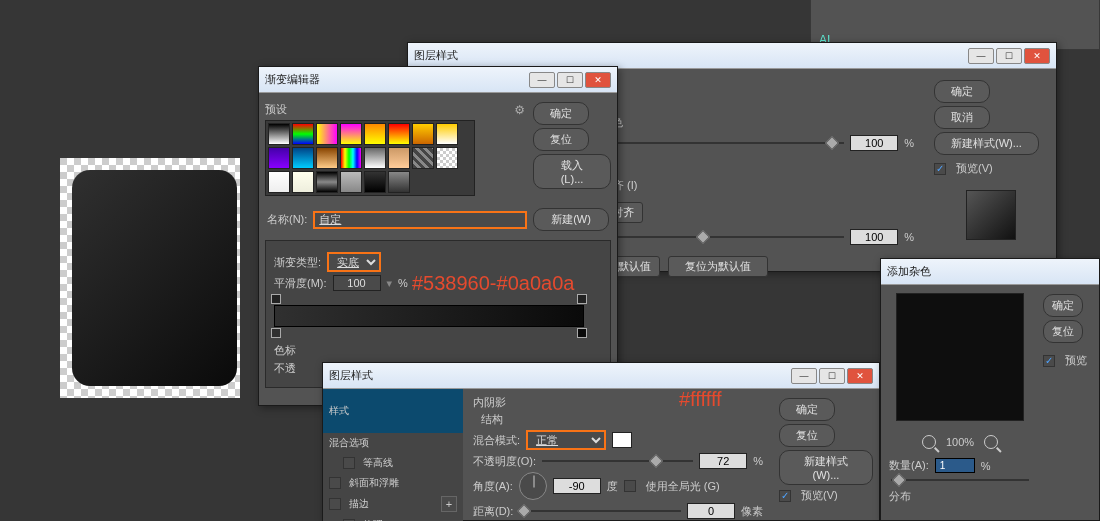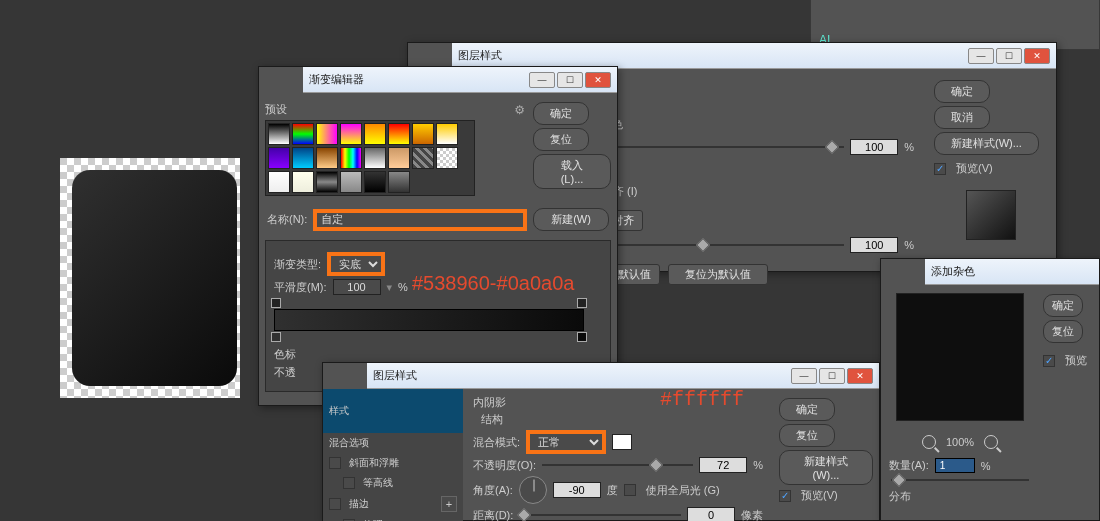--- a/index.html
+++ b/index.html
@@ -3,30 +3,30 @@
 <meta charset="utf-8">
 <style>
 *{margin:0;padding:0;box-sizing:border-box;}
 body{width:1100px;height:521px;background:#363636;font-family:"Microsoft YaHei",sans-serif;font-size:11px;color:#d0d0d0;overflow:hidden;position:relative;}
 .canvas-bg{position:absolute;left:60px;top:158px;width:180px;height:240px;background:repeating-conic-gradient(#fff 0 25%,#ccc 0 50%) 0 0/14px 14px;}
 .rounded-rect{position:absolute;left:72px;top:170px;width:165px;height:216px;background:linear-gradient(135deg,#303030,#0a0a0a);border-radius:18px;}
 .swatch-panel{position:absolute;right:0;top:-40px;width:290px;height:90px;background:#535353;border:1px solid #383838;}
 .swatch-row{display:flex;flex-wrap:wrap;padding:4px;}
 .ai-label{position:absolute;left:8px;bottom:2px;color:#5eead4;font-size:12px;}
 .window{position:absolute;background:#535353;border:1px solid #1a1a1a;box-shadow:2px 2px 8px rgba(0,0,0,.4);}
-.titlebar{height:26px;background:linear-gradient(#eef4fb,#d8e5f5);display:flex;align-items:center;padding:0 6px;color:#222;border-bottom:1px solid #999;margin-left:44px;}
+.titlebar{height:26px;background:linear-gradient(#eef4fb,#d8e5f5);display:flex;align-items:center;padding:0 6px;color:#222;border-bottom:1px solid #999;}
 .titlebar .ttl{flex:1;font-size:11px;}
 .winbtns{display:flex;gap:2px;}
 .wbtn{width:26px;height:16px;border:1px solid #888;border-radius:2px;background:#e6e6e6;display:flex;align-items:center;justify-content:center;font-size:9px;color:#333;cursor:pointer;}
 .wbtn.close{background:#e0533e;color:#fff;}
 .panel{background:#454545;border:1px solid #2a2a2a;margin:6px;padding:8px;}
 .btn{background:#5a5a5a;border:1px solid #333;border-radius:10px;padding:3px 16px;color:#e0e0e0;font-size:11px;cursor:pointer;text-align:center;margin:3px 0;display:block;}
 .lbl{color:#ccc;font-size:11px;}
 .input{background:#ddd;border:1px solid #222;color:#000;padding:1px 4px;font-size:11px;width:48px;text-align:center;}
-.sel{background:#4a4a4a;border:4px solid #f97316;color:#ddd;padding:1px 4px;font-size:11px;}
+.sel{background:#4a4a4a;border:2px solid #f97316;color:#ddd;padding:1px 4px;font-size:11px;text-decoration:underline;}
 .slider{height:2px;background:#333;position:relative;margin:4px 0;}
 .slider .thumb{width:10px;height:10px;background:#aaa;border:1px solid #555;position:absolute;top:-4px;transform:rotate(45deg);}
 .cb{width:12px;height:12px;border:1px solid #333;background:#4a4a4a;display:inline-block;vertical-align:middle;margin-right:4px;}
 .cb.ck::after{content:"✓";color:#4fa3ff;font-size:10px;position:relative;top:-2px;left:1px;}
 .gear{color:#aaa;font-size:12px;cursor:pointer;}
 .row{display:flex;align-items:center;gap:6px;margin:3px 0;}
 .annotate{color:#e54a2e;font-size:20px;font-weight:400;position:absolute;pointer-events:none;}
 .preset-grid{display:flex;flex-wrap:wrap;width:210px;background:#3a3a3a;padding:2px;gap:2px;border:1px solid #222;}
 .pg{width:22px;height:22px;border:1px solid #222;}
 .gradstrip{width:310px;height:22px;background:linear-gradient(90deg,#303030,#0a0a0a);border:1px solid #000;position:relative;}
@@ -225,27 +225,27 @@
         <div class="wbtn">☐</div>
         <div class="wbtn close">✕</div>
       </div>
   </div>
   <div style="display:flex;height:133px;">
     <div class="fx-list">
       <div class="section-title">样式</div>
       <div class="fx-item">
           <span>混合选项</span>
         </div>
+      <div class="fx-item" style="padding-left:20px;">
+          <span class="cb"></span>
+          <span>等高线</span>
+        </div>
       <div class="fx-item">
           <span class="cb"></span>
           <span>斜面和浮雕</span>
-        </div>
-      <div class="fx-item" style="padding-left:20px;">
-          <span class="cb"></span>
-          <span>等高线</span>
         </div>
       <div class="fx-item">
           <span class="cb"></span>
           <span>描边</span>
           <span style="margin-left:auto;" class="plus">+</span>
         </div>
       <div class="fx-item" style="padding-left:20px;">
           <span class="cb"></span>
           <span>纹理</span>
         </div>
@@ -297,21 +297,21 @@
       <button class="btn">复位</button>
       <button class="btn">新建样式(W)...</button>
       <div class="row">
           <span class="cb ck"></span>
           <span class="lbl">预览(V)</span>
         </div>
     </div>
   </div>
 </div>
 
-<div class="annotate" style="left:660px;top:388px;font-family:Liberation Mono, monospace;">#ffffff</div>
+<div class="annotate" style="left:679px;top:388px;">#ffffff</div>
 
 <div class="window" style="left:880px;top:258px;width:220px;height:263px;">
   <div class="titlebar">
     <span class="ttl">添加杂色</span>
   </div>
   <div style="display:flex;">
     <div style="flex:1;">
       <div class="bigprev"></div>
       <div class="zoom-row">
         <div class="mag"></div>

